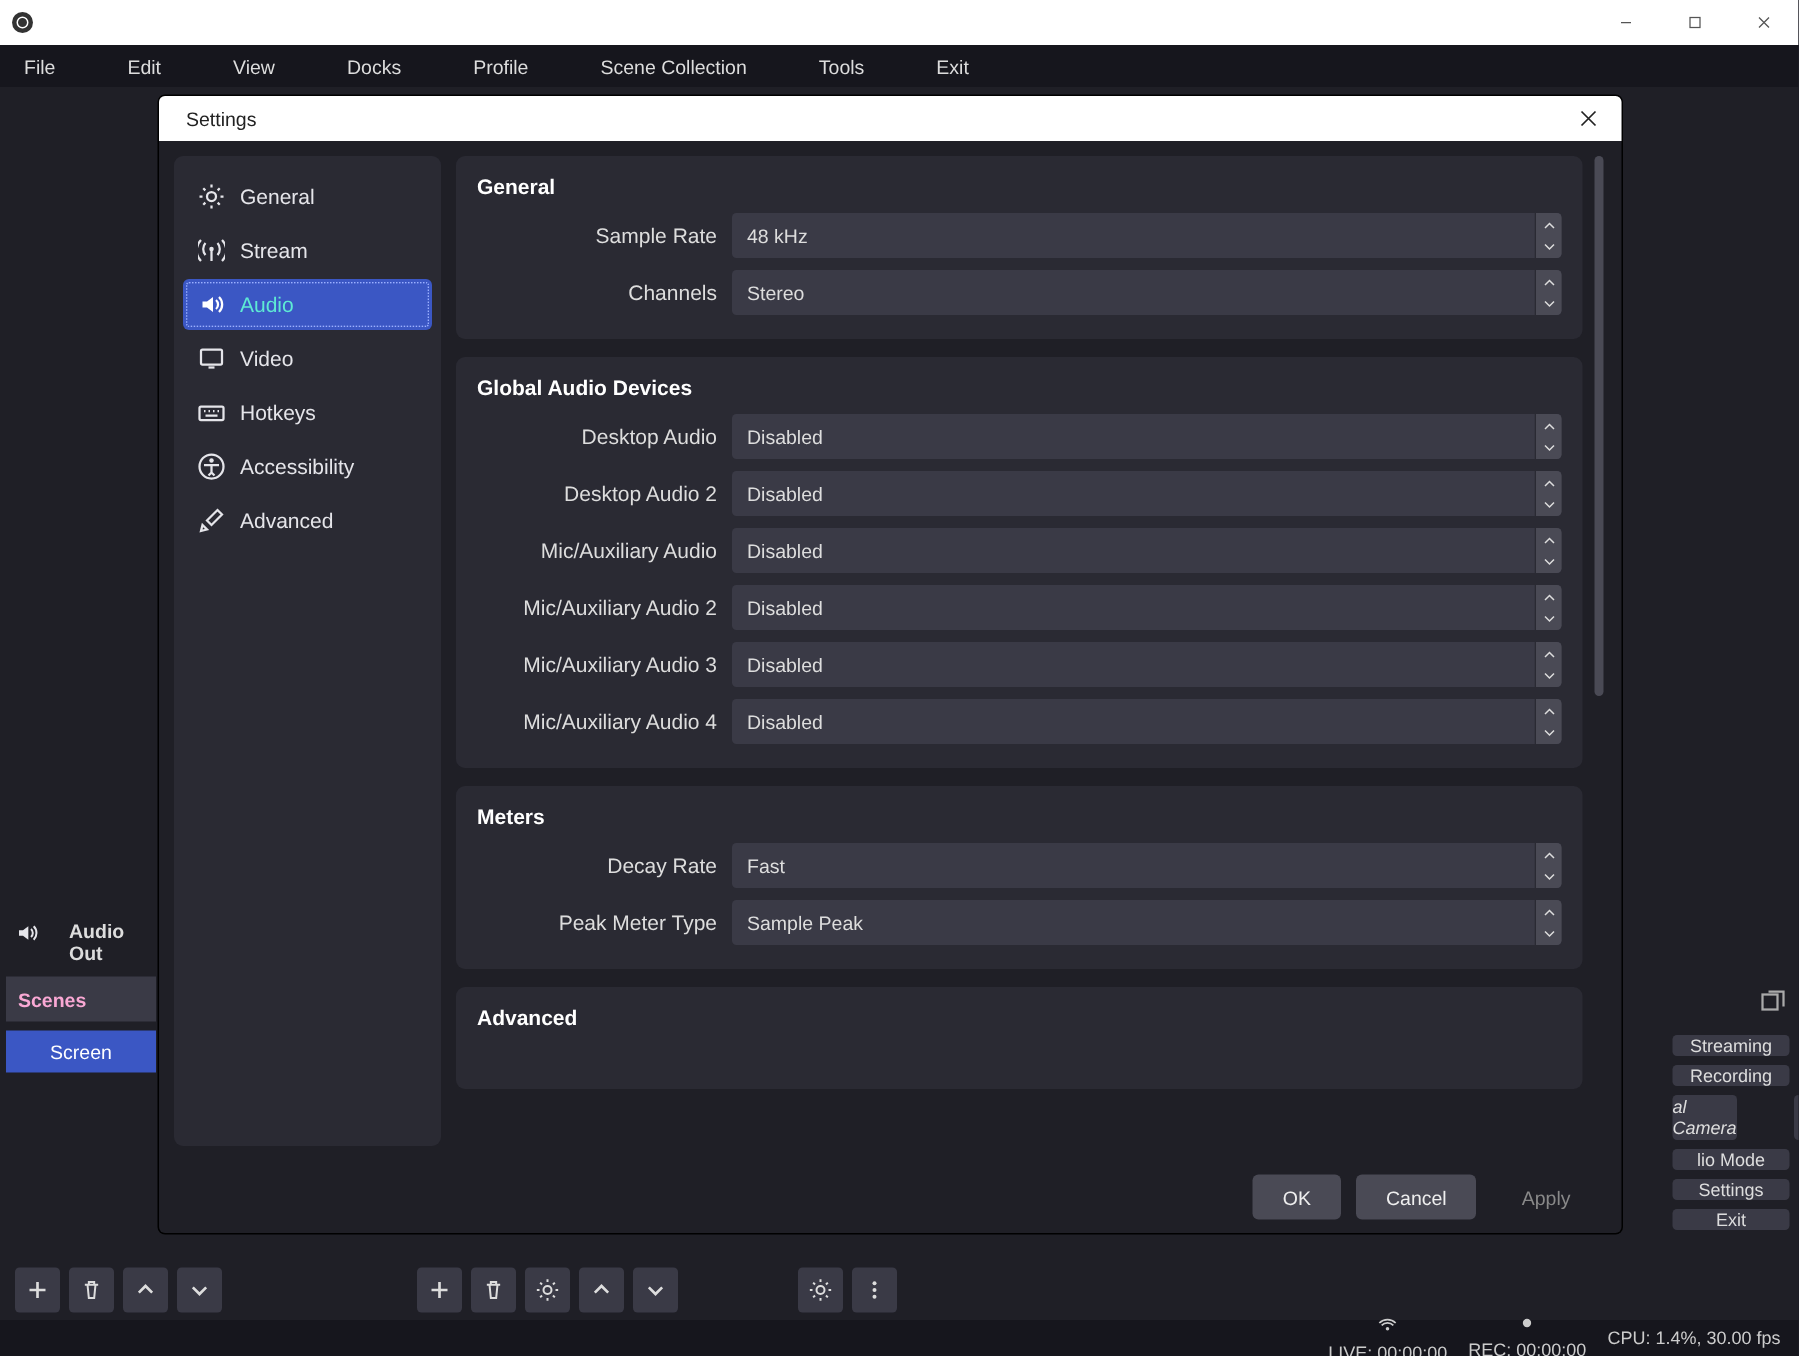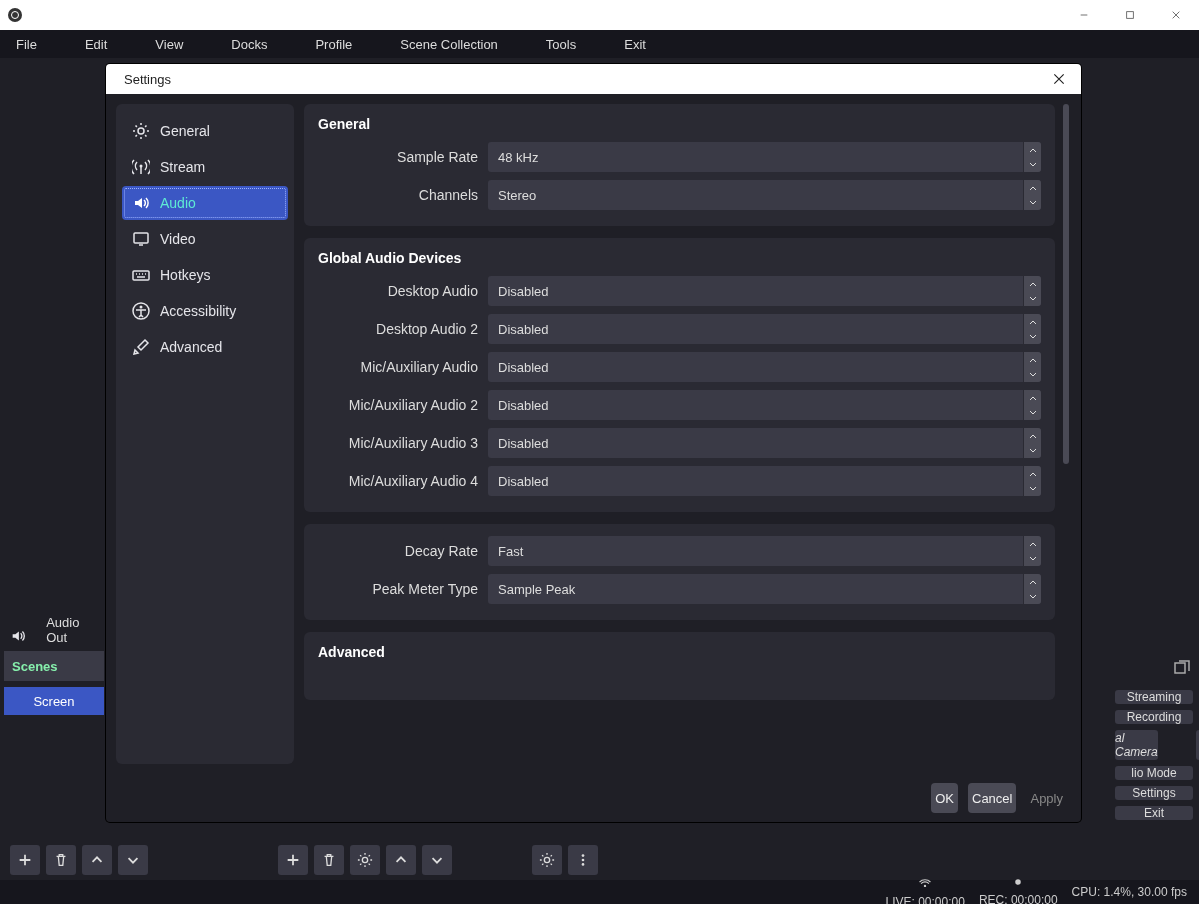--- a/index.html
+++ b/index.html
@@ -15,22 +15,22 @@
 
   
   .menubar { height:28px; background:#16161d; display:flex; align-items:center; padding:0 6px; color:#ddd; font-size:13px;gap:28px; }
   .menubar .mi { padding:4px 10px; }
 
   
   .workspace { position:relative; height: calc(904px - 30px - 28px); background:#1f1f26; }
 
   
   .scenes-panel { position:absolute; left:4px; top:555px; width:100px; }
-  .audio-out-row{ height:32px; display:flex; align-items:flex-end; gap:20px; padding:0 6px; color:#ddd;}
-  .scenes-header{ background:#3a3a46; height:30px; display:flex; align-items:center; padding:12px 8px; font-weight:600; color:#86efac; margin-top:6px;}
+  .audio-out-row{ height:32px; display:flex; align-items:flex-start; gap:20px; padding:0 6px; color:#ddd;font-weight:bold;}
+  .scenes-header{ background:#3a3a46; height:30px; display:flex; align-items:center; padding:12px 8px; font-weight:600; color:#f9a8d4; margin-top:6px;}
   .scene-item{ background:#3b57c4; color:#fff; height:28px; display:flex; align-items:center; justify-content:center; margin-top:6px;}
 
   
   .right-controls{ position:absolute; right:6px; top:632px; width:112px; display:flex; flex-direction:column; gap:6px;}
   .rc-row{display:flex; gap:4px;font-style:italic;}
   .rc-btn{ flex:1; height:30px; background:#3a3a46; display:flex; align-items:center; justify-content:center; font-size:12px; color:#ddd; border-radius:3px;margin-left:34px;}
   .rc-btn.small{flex:0 0 30px;}
   .pop-icon{position:absolute; right:6px; top:600px; width:20px; height:20px; color:#aaa;}
 
   
@@ -67,21 +67,21 @@
   .sec-title{ font-weight:700; font-size:14px; color:#fff; margin-bottom:10px;}
   .field{ display:flex; align-items:center; margin-bottom:8px;}
   .field:last-child{margin-bottom:0;}
   .flabel{ width:170px; text-align:right; padding-right:10px; font-size:14px; color:#ddd;}
   .select{ flex:1; height:30px; background:#3a3a46; border-radius:3px; display:flex; align-items:center; padding:0 10px; position:relative; color:#ddd;}
   .spin{ position:absolute; right:0; top:0; bottom:0; width:18px; background:#4a4a55; border-left:1px solid #2a2a33; display:flex; flex-direction:column; border-radius:0 3px 3px 0;}
   .spin div{flex:1; display:flex; align-items:center; justify-content:center;}
   .spin svg{width:8px;height:6px;}
 
   .dlg-footer{ height:48px; display:flex; align-items:center; justify-content:flex-end; gap:10px; padding:0 14px;}
-  .dbtn{ height:30px; padding:0 4px; background:#4a4a55; border-radius:4px; display:flex; align-items:center; color:#eee; font-size:13px;}
+  .dbtn{ height:30px; padding:0 20px; background:#4a4a55; border-radius:4px; display:flex; align-items:center; color:#eee; font-size:13px;}
   .dbtn.disabled{ background:transparent; color:#888;}
 
   svg{display:block;}
 </style>
 </head>
 <body>
 
 <svg width="0" height="0" style="position:absolute">
   <defs>
     <g id="i-gear">
@@ -537,20 +537,21 @@
                       <svg viewBox="0 0 8 6">
                         <use href="#i-spindown"></use>
                       </svg>
                     </div>
                   </div>
                 </div>
               </div>
           </div>
 
           <div class="section">
+            <div class="sec-title">Meters</div>
             <div class="field">
                 <div class="flabel">Decay Rate</div>
                 <div class="select">
                   <span>Fast</span>
                   <div class="spin">
                     <div>
                       <svg viewBox="0 0 8 6">
                         <use href="#i-spinup"></use>
                       </svg>
                     </div>

